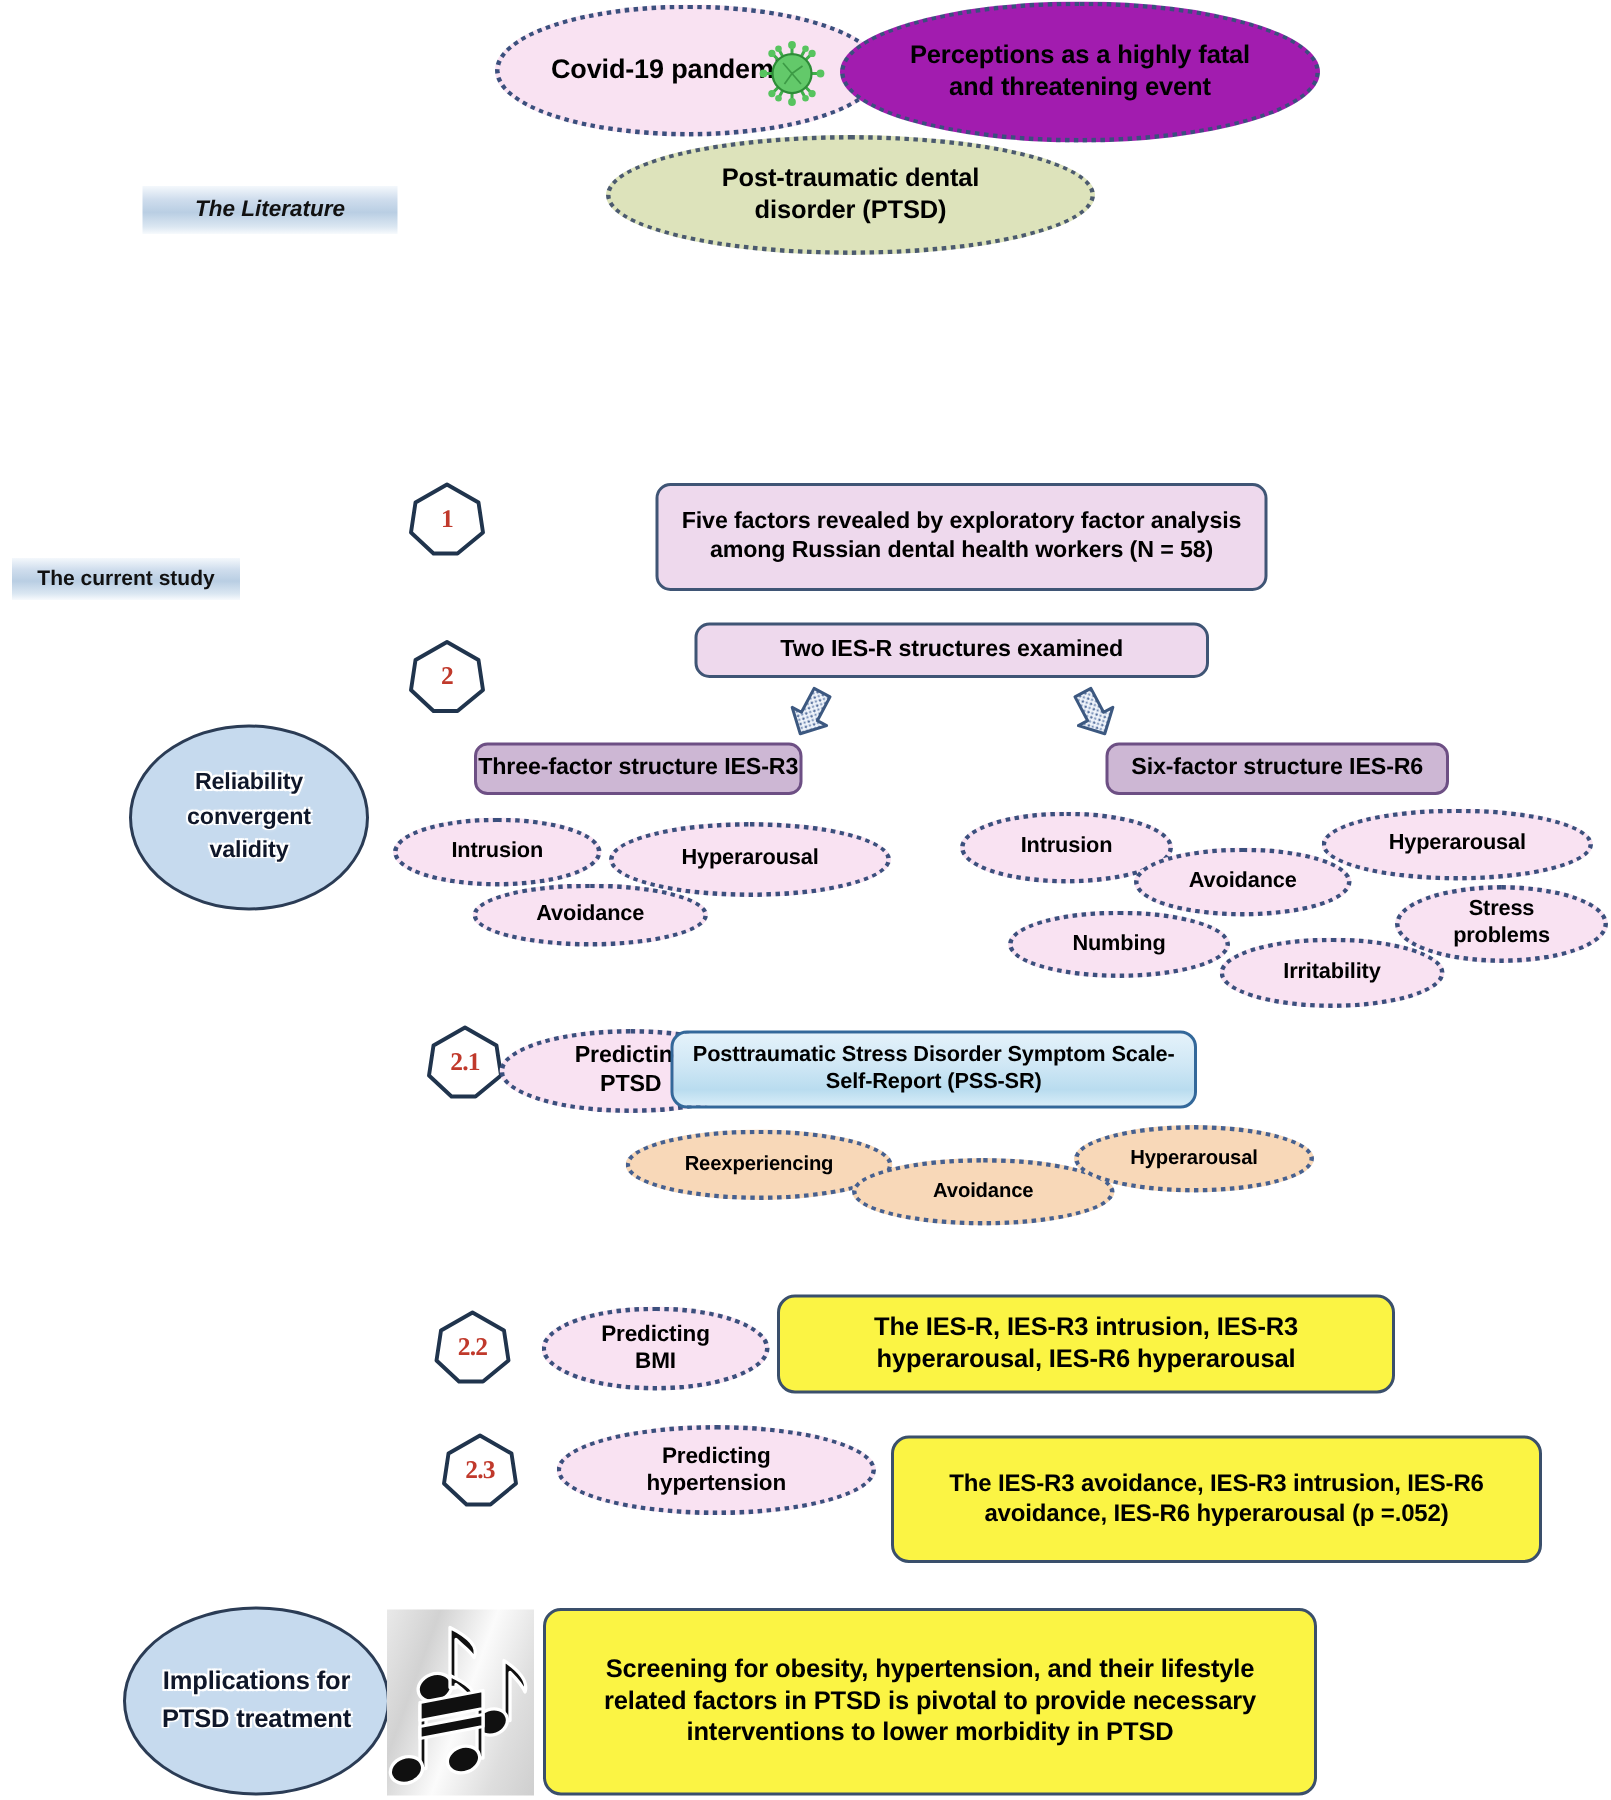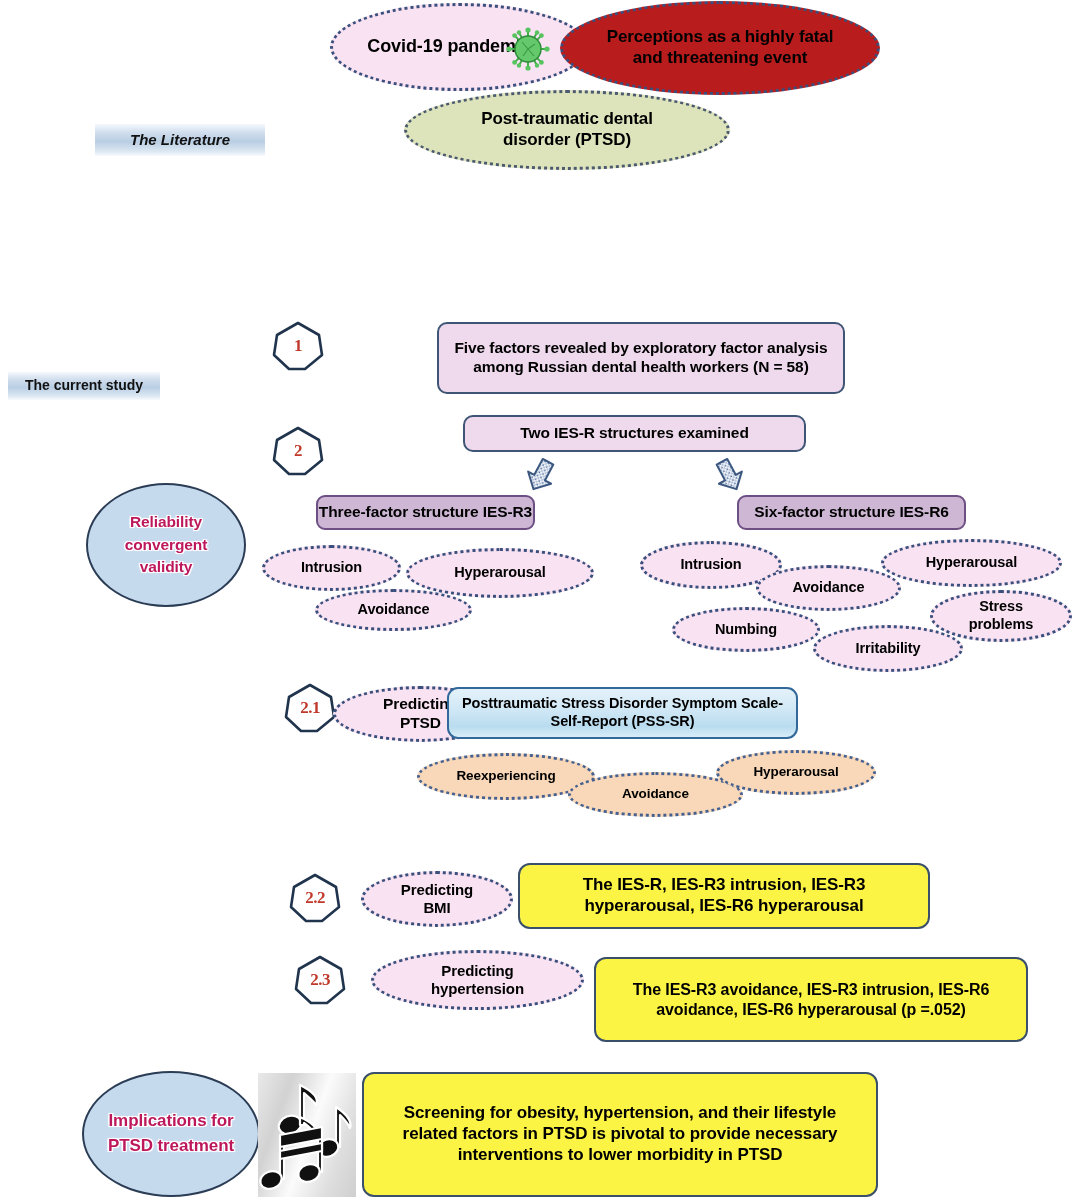--- a/index.html
+++ b/index.html
@@ -89,21 +89,21 @@
     position:relative;
     color:#c0392b;
     font-weight:bold;
     font-size:17px;
     font-family:"Liberation Serif", serif;
     letter-spacing:-0.5px;
   }
 
   
   .glowtext{
-    color:#be185d;
+    color:#0f172a;
     text-shadow:
       -1.3px -1.3px 0 #ffffff, 1.3px -1.3px 0 #ffffff,
       -1.3px  1.3px 0 #ffffff, 1.3px  1.3px 0 #ffffff,
       0 0 3px #ffffff;
   }
 
   
   .arrow{position:absolute;}
 
   
@@ -163,21 +163,21 @@
       <circle cx="23" cy="22" r="13" fill="#63c96a" stroke="#2e8c38" stroke-width="1.5"></circle>
       <g stroke="#3c9a45" stroke-width="1.1" fill="none">
         <line x1="23" y1="22" x2="17" y2="15"></line>
           <line x1="23" y1="22" x2="30" y2="17"></line>
         <line x1="23" y1="22" x2="18" y2="29"></line>
           <line x1="23" y1="22" x2="29" y2="29"></line>
       </g>
     </svg>
   </div>
 
-  <div class="node ell dotted" style="left:560px;top:1px;width:320px;height:94px;background:#b91c1c;font-size:17px;padding:0 32px;">
+  <div class="node ell dotted" style="left:560px;top:1px;width:320px;height:94px;background:#a21caf;font-size:17px;padding:0 32px;">
     <span>Perceptions as a highly fatal and threatening event</span>
   </div>
 
   <div class="node ell greenell" style="left:404px;top:90px;width:326px;height:80px;font-size:17px;padding:0 40px;">
     <span>Post-traumatic dental disorder (PTSD)</span>
   </div>
 
 
   <div class="hept" style="left:272px;top:321px;">
     <svg width="52" height="50" viewBox="0 0 52 50">

